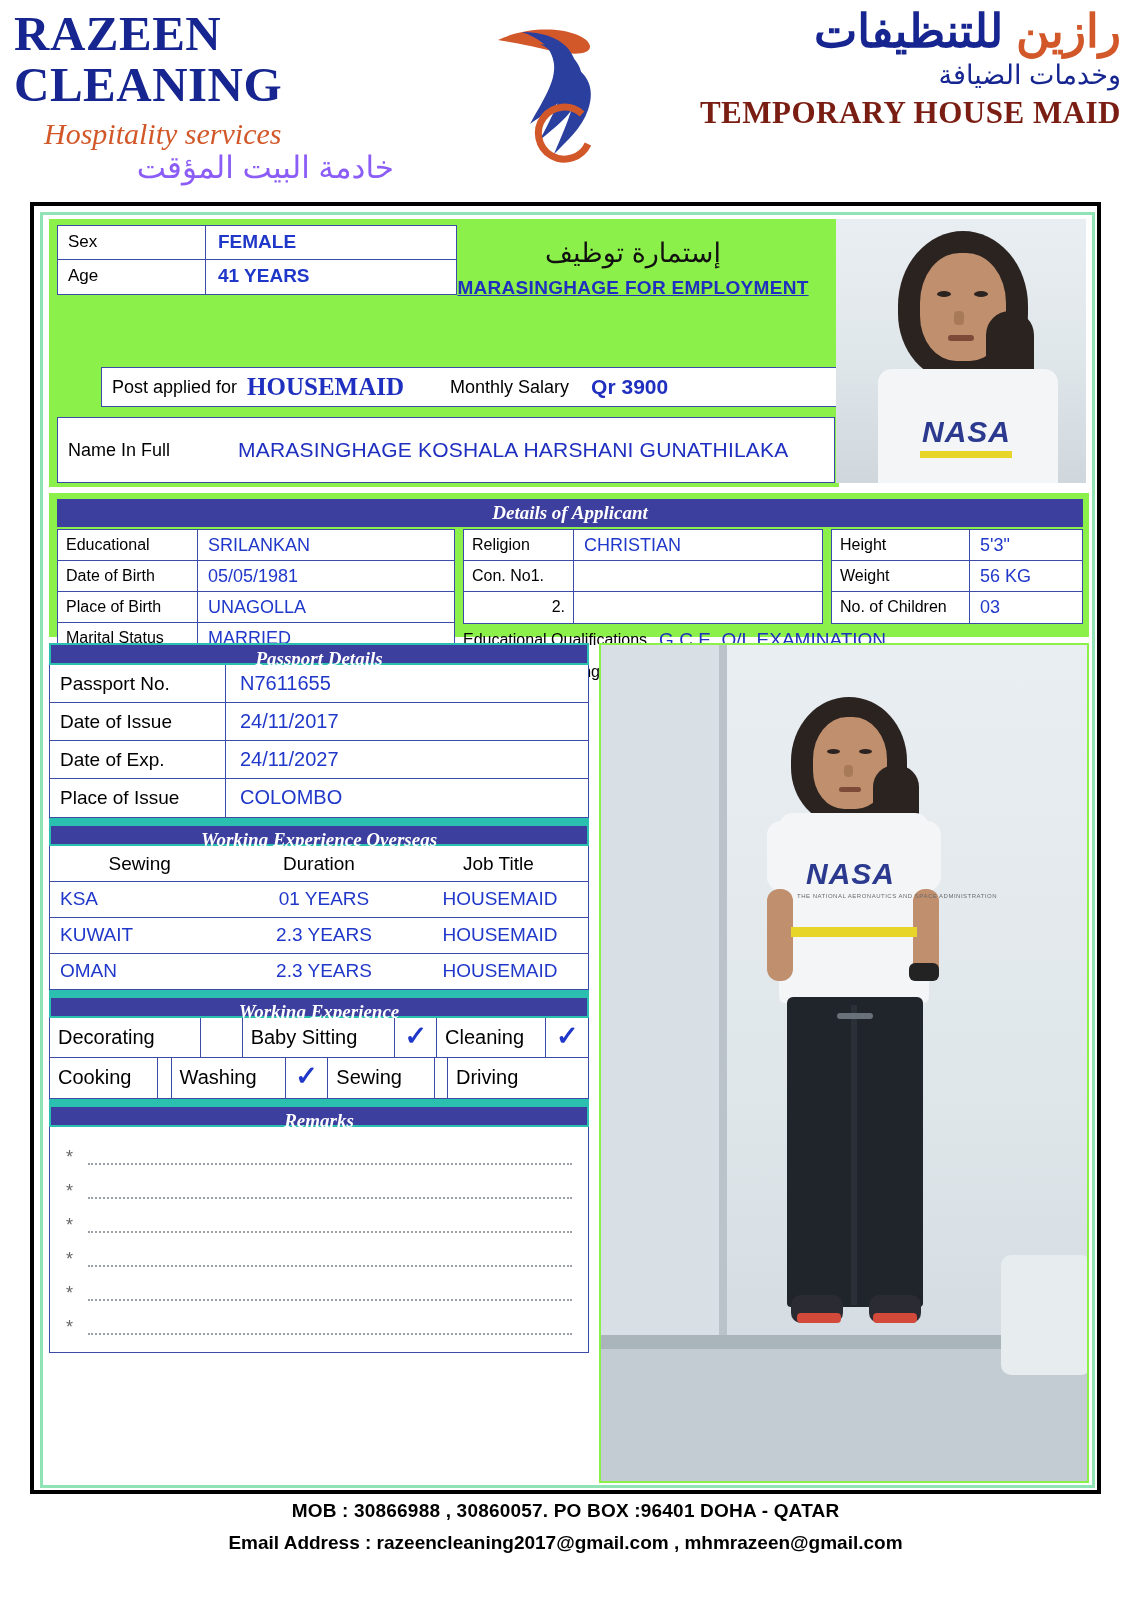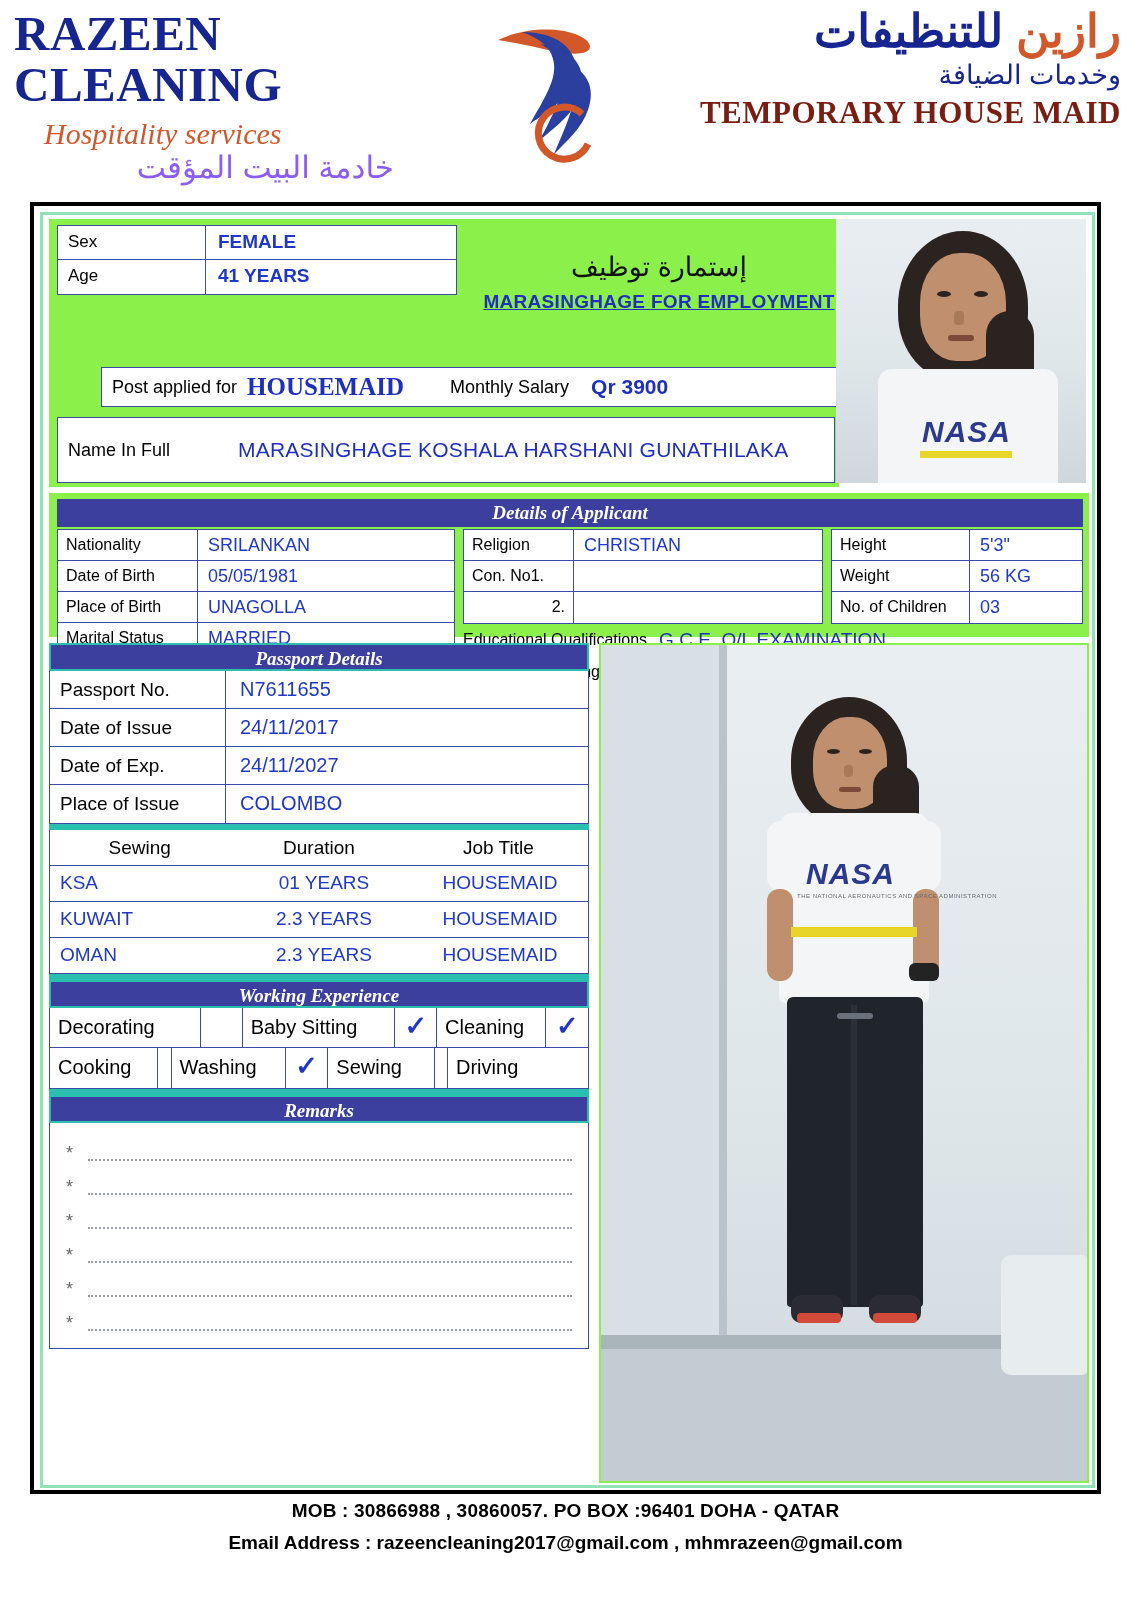--- a/index.html
+++ b/index.html
@@ -107,21 +107,21 @@
   }
   .ref-row:last-child { border-bottom:none; }
   .ref-label {
     width:148px; padding:6px 0 0 10px; font-size:17px; color:#000;
     border-right:1px solid #3a4ba8;
   }
   .ref-val {
     flex:1; padding:5px 0 0 12px; font-size:19px; color:#2038c9; font-weight:bold;
   }
   .app-head {
-    position:absolute; left:428px; top:16px; width:360px; text-align:center;margin-top:14px;
+    position:absolute; left:402px; top:16px; width:360px; text-align:center;
   }
   .app-ar {
     font-size:27px; color:#111; direction:rtl;
   }
   .app-en {
     font-size:19px; font-weight:bold; color:#1f2fbf;
     text-decoration:underline; margin-top:8px; letter-spacing:0.3px;
   }
 
   .post-row {
@@ -193,21 +193,21 @@
   .dr-row:last-child { border-bottom:none; }
   .dr-lbl { width:138px; font-size:16px; padding:6px 0 0 8px; border-right:1px solid #3a4ba8; }
   .dr-val { flex:1; font-size:18px; color:#2038c9; padding:5px 0 0 10px; }
 
   
   .leftcol {
     position:absolute; left:6px; top:428px; width:540px;
   }
   .sec-bar {
     background:#3d3f9e; color:#fff; font-style:italic; font-weight:bold;
-    font-size:19px; text-align:center; height:28px; line-height:28px;
+    font-size:19px; text-align:center; height:22px; line-height:28px;
     font-family:"Liberation Serif", serif;
     border:2px solid #2bbfb0;
   }
   .pp-tbl { background:#fff; border:1px solid #3a4ba8; border-top:none; }
   .pp-row { display:flex; height:38px; border-bottom:1px solid #3a4ba8; }
   .pp-row:last-child { border-bottom:none; }
   .pp-lbl { width:176px; font-size:19px; padding:8px 0 0 10px; border-right:1px solid #3a4ba8; }
   .pp-val { flex:1; font-size:20px; color:#2038c9; padding:7px 0 0 14px; }
 
   .spacer-cy { height:6px; background:#2bbfb0; }
@@ -338,21 +338,21 @@
       <div class="nasa" style="left:86px; top:196px; font-size:30px;">NASA</div>
       <div style="position:absolute; left:84px; top:232px; width:92px; height:7px; background:#e7d52a;"></div>
     </div>
   </div>
 
   <div class="details-band">
     <div class="bar details-bar">Details of Applicant</div>
 
     <div class="dl-left">
       <div class="dl-row">
-        <div class="dl-lbl">Nationality</div>
+        <div class="dl-lbl">Educational</div>
         <div class="dl-val">SRILANKAN</div>
       </div>
       <div class="dl-row">
         <div class="dl-lbl">Date of Birth</div>
         <div class="dl-val">05/05/1981</div>
       </div>
       <div class="dl-row">
         <div class="dl-lbl">Place of Birth</div>
         <div class="dl-val">UNAGOLLA</div>
       </div>
@@ -424,20 +424,21 @@
         <div class="pp-val">24/11/2027</div>
       </div>
       <div class="pp-row">
         <div class="pp-lbl">Place of Issue</div>
         <div class="pp-val">COLOMBO</div>
       </div>
     </div>
 
     <div class="spacer-cy"></div>
 
+    <div class="sec-bar">Working Experience Overseas</div>
     <div class="we-head">
       <div>Sewing</div>
       <div>Duration</div>
       <div>Job Title</div>
     </div>
     <div class="we-row">
       <div class="we-c1">KSA</div>
       <div class="we-c2">01 YEARS</div>
       <div class="we-c3">HOUSEMAID</div>
     </div>

